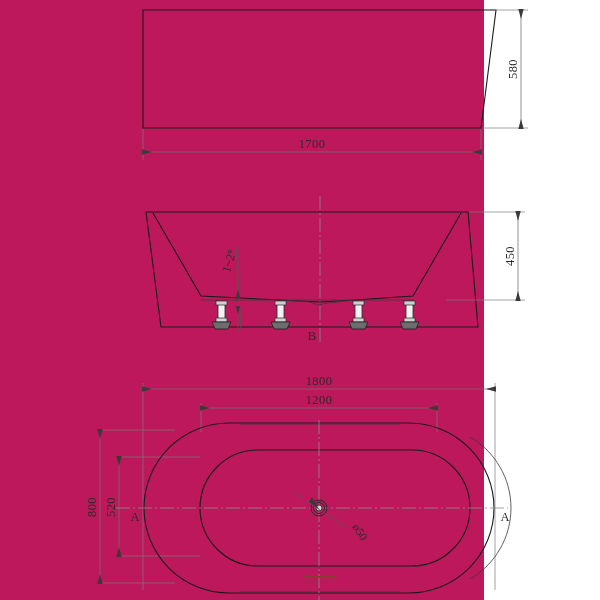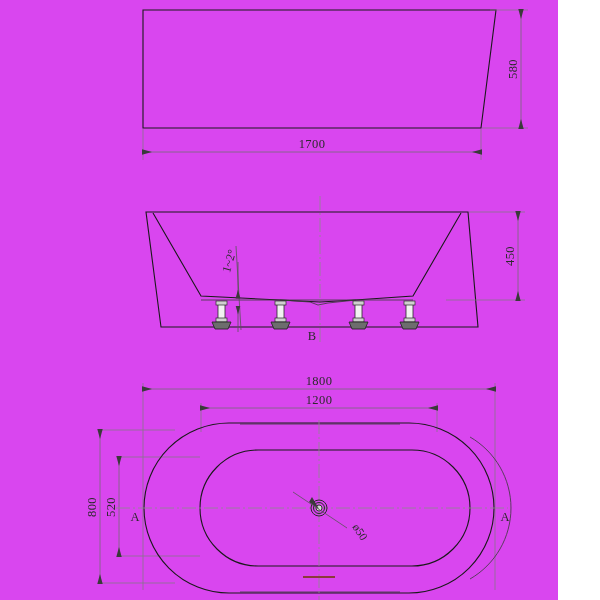--- a/index.html
+++ b/index.html
@@ -9,23 +9,23 @@
     background: #ffffff;
   }
   body {
     font-family: "Liberation Serif", serif;
     width: 600px;
     height: 600px;
     overflow: hidden;
   }
   #drawing-root {
     position: relative;
-    width: 558px;
+    width: 484px;
     height: 600px;
-    background: #d946ef;
+    background: #be185d;
   }
   svg#cad {
     display: block;
     width: 600px;
     height: 600px;
   }
   .outline {
     fill: none;
     stroke: #1a1a1a;
     stroke-width: 1.1;

